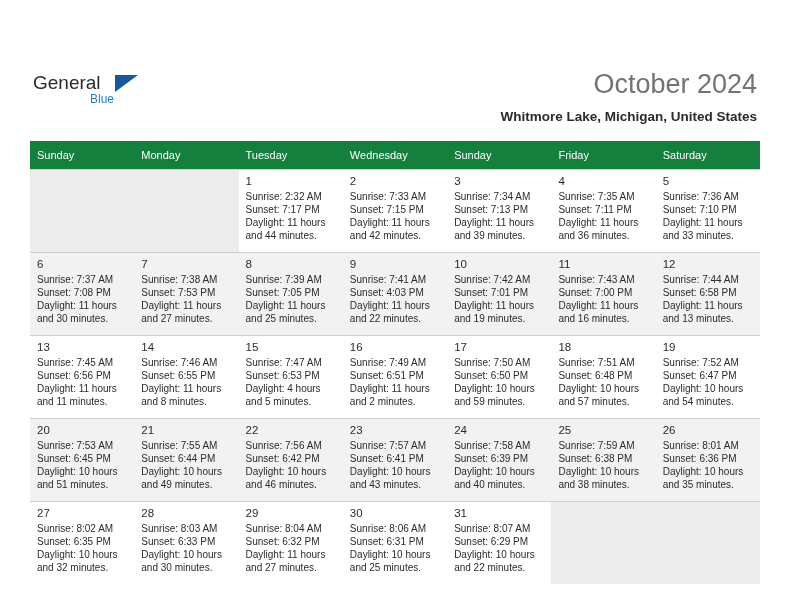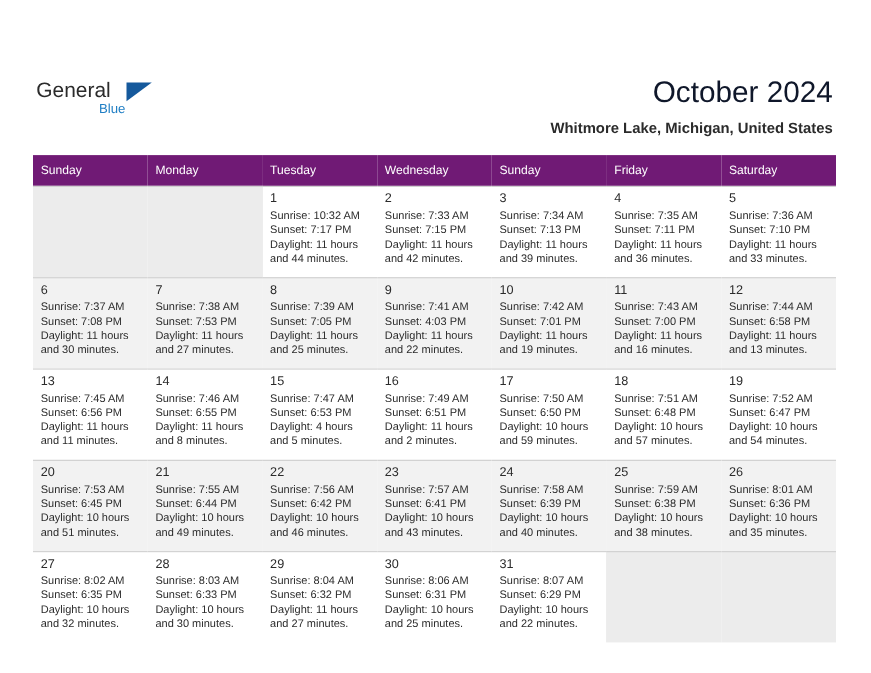--- a/index.html
+++ b/index.html
@@ -66,21 +66,21 @@
   }
 
   .title-block {
     position: absolute;
     right: 35px;
     top: 32px;
     text-align: right;
   }
   .cal-title {
     font-size: 27px;
-    color: #0f172a;
+    color: #737373;
     font-weight: normal;
     line-height: 32px;
     white-space: nowrap;
   }
   .cal-subtitle {
     margin-top: 9px;
     font-size: 13.5px;
     color: #2b2b2b;
     font-weight: bold;
     line-height: 16px;
@@ -90,21 +90,21 @@
   
   .calendar {
     position: absolute;
     left: 30px;
     top: 105px;
     width: 730px;
     border-collapse: collapse;
     table-layout: fixed;
   }
   .calendar th {
-    background: #701a75;
+    background: #15803d;
     color: #ffffff;
     font-size: 11px;
     font-weight: normal;
     text-align: left;
     padding: 5px 0 5px 7px;
     height: 18px;
     border: none;
   }
   .calendar td {
     vertical-align: top;
@@ -185,21 +185,21 @@
           <td class="cell-empty">
             <div class="cell-inner"></div>
           </td>
           <td class="cell-empty">
             <div class="cell-inner"></div>
           </td>
           <td>
             <div class="cell-inner">
               <div class="daynum">1</div>
               <div class="dayinfo">
-                <div>Sunrise: 10:32 AM</div>
+                <div>Sunrise: 2:32 AM</div>
                 <div>Sunset: 7:17 PM</div>
                 <div class="daylight-line">Daylight: 11 hours and 44 minutes.</div>
               </div>
             </div>
           </td>
           <td>
             <div class="cell-inner">
               <div class="daynum">2</div>
               <div class="dayinfo">
                 <div>Sunrise: 7:33 AM</div>

